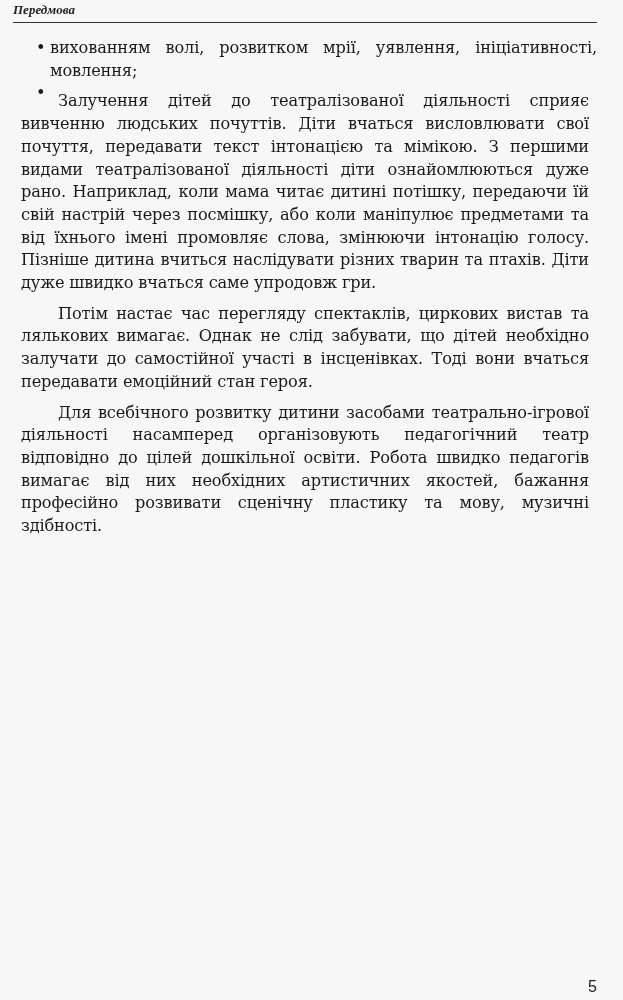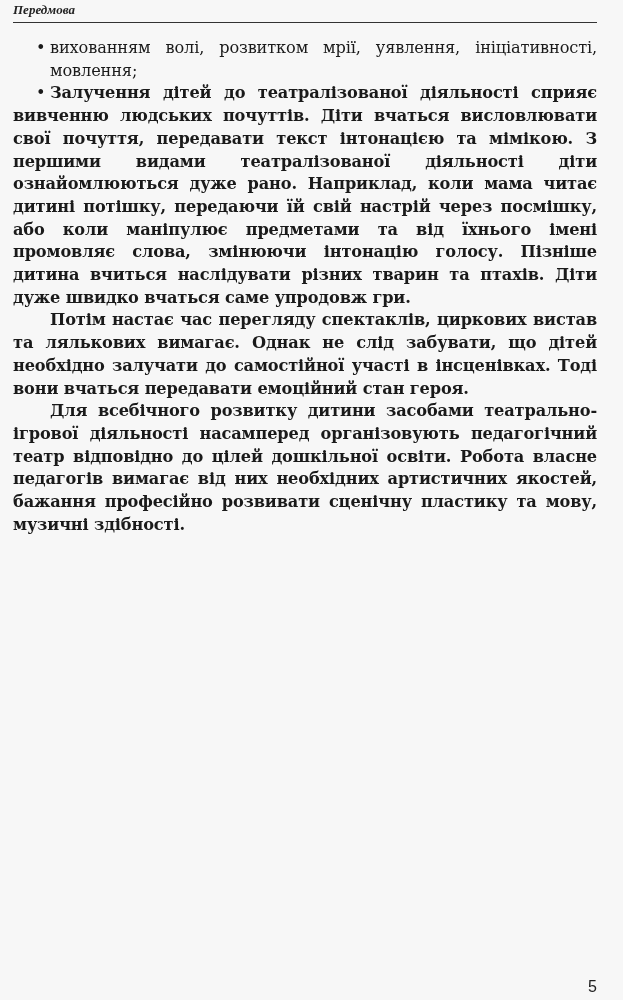--- a/index.html
+++ b/index.html
@@ -32,23 +32,22 @@
   }
   .bullet-list { list-style: none; margin: 0; padding: 0; }
   .bullet-item {
     position: relative;
     padding-left: 37px;
   }
   .bullet-mark {
     position: absolute; left: 23px; top: 0;
   }
   .para {
-    margin: 0;
+    margin: 8px;
     text-indent: 37px;
-    font-weight: bold;
   }
   .page-number {
     position: absolute; right: 26px; top: 978px;
     font-family: "Liberation Sans", sans-serif;
     font-size: 16px; color: #222;
   }
 </style>
 </head>
 <body>
 
@@ -60,16 +59,16 @@
     <li class="bullet-item">
       <span class="bullet-mark">•</span>
       <span>вихованням волі, розвитком мрії, уявлення, ініціативності, мовлення;</span>
     </li>
     <li class="bullet-item">
       <span class="bullet-mark">•</span>
     </li>
   </ul>
   <p class="para">Залучення дітей до театралізованої діяльності сприяє вивченню людських почуттів. Діти вчаться висловлювати свої почуття, передавати текст інтонацією та мімікою. З першими видами театралізованої діяльності діти ознайомлюються дуже рано. Наприклад, коли мама читає дитині потішку, передаючи їй свій настрій через посмішку, або коли маніпулює предметами та від їхнього імені промовляє слова, змінюючи інтонацію голосу. Пізніше дитина вчиться наслідувати різних тварин та птахів. Діти дуже швидко вчаться саме упродовж гри.</p>
   <p class="para">Потім настає час перегляду спектаклів, циркових вистав та лялькових вимагає. Однак не слід забувати, що дітей необхідно залучати до самостійної участі в інсценівках. Тоді вони вчаться передавати емоційний стан героя.</p>
-  <p class="para">Для всебічного розвитку дитини засобами театрально-ігрової діяльності насамперед організовують педагогічний театр відповідно до цілей дошкільної освіти. Робота власне педагогів вимагає від них необхідних артистичних якостей, бажання професійно розвивати сценічну пластику та мову, музичні здібності.</p>
+  <p class="para">Для всебічного розвитку дитини засобами театрально-ігрової діяльності насамперед організовують педагогічний театр відповідно до цілей дошкільної освіти. Робота швидко педагогів вимагає від них необхідних артистичних якостей, бажання професійно розвивати сценічну пластику та мову, музичні здібності.</p>
 </div>
 
 <div class="page-number">5</div>
 
 </body></html>

